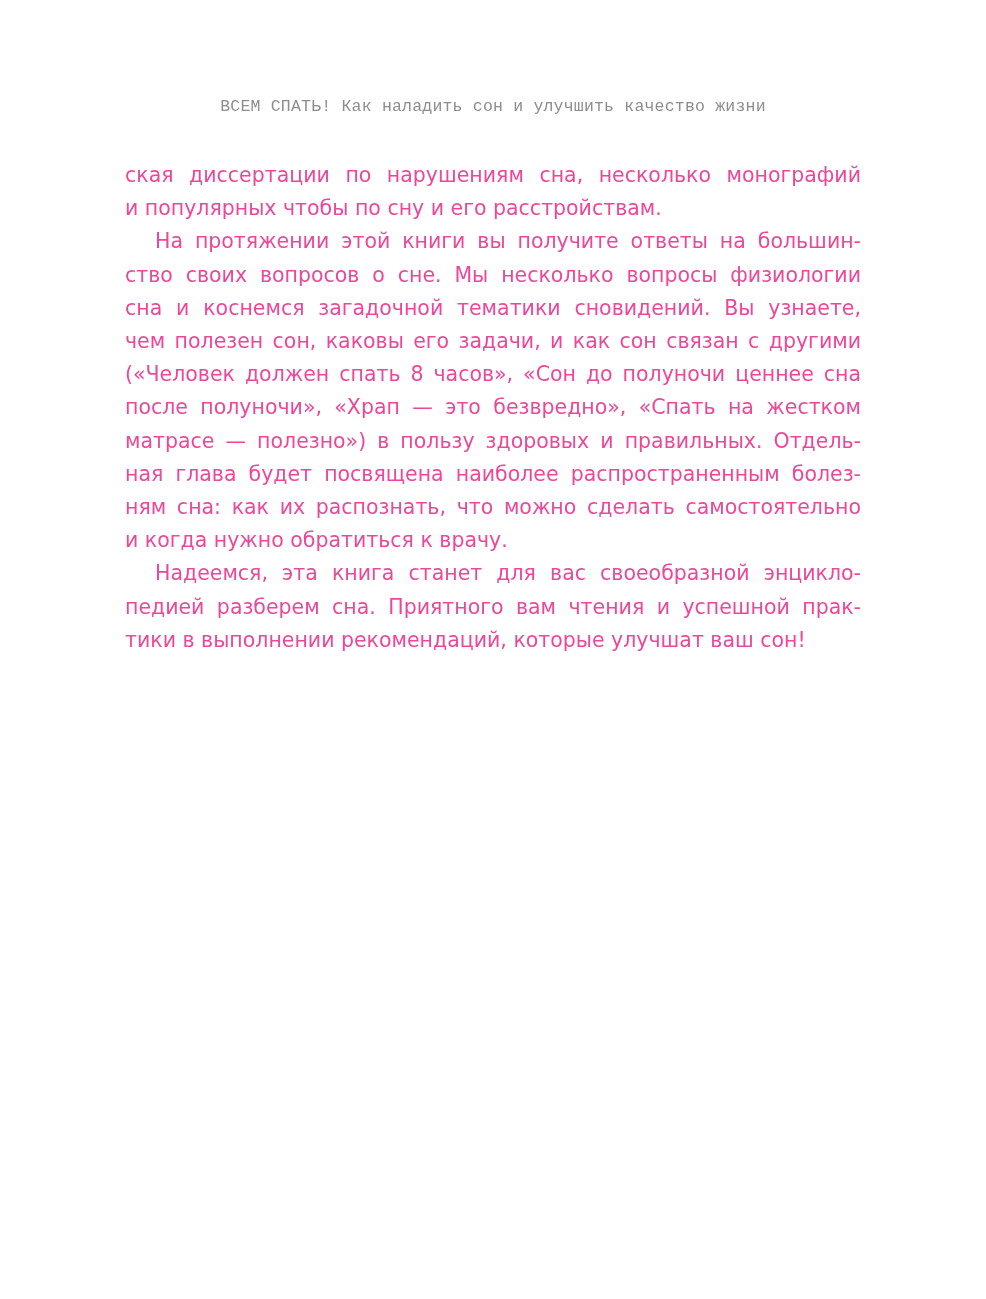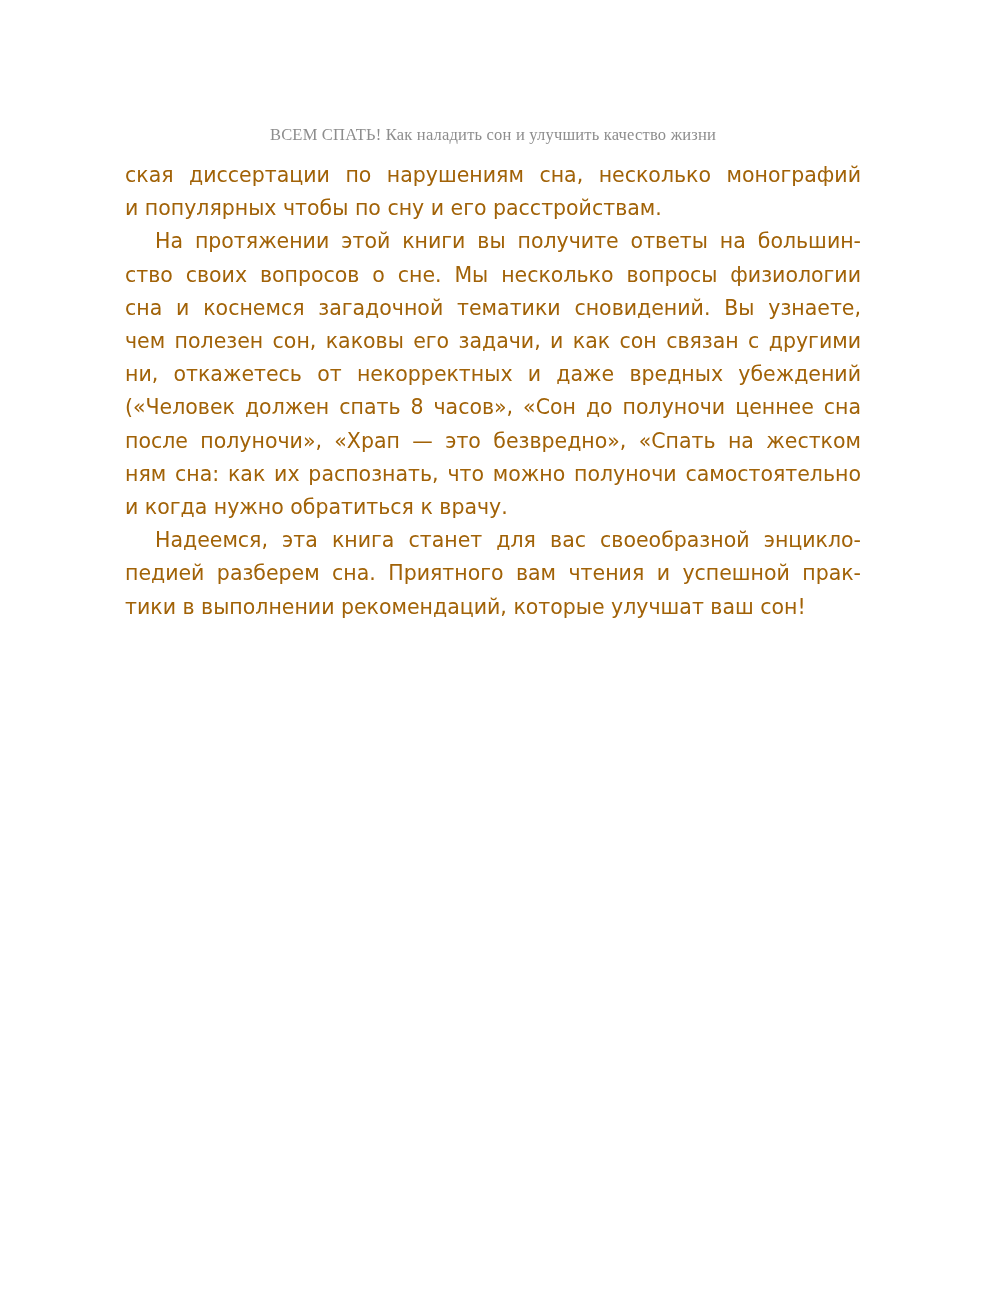--- a/index.html
+++ b/index.html
@@ -14,32 +14,31 @@
     background: #ffffff;
     overflow: hidden;
     font-family: "DejaVu Sans", sans-serif;
   }
   .running-header {
     position: absolute;
     top: 97px;
     left: 0;
     width: 100%;
     text-align: center;
-    font-family: Liberation Serif, serif;
+    font-family: Liberation Mono, monospace;
     font-size: 16.5px;
     letter-spacing: 0.2px;
     color: #8d8d8d;
-    margin-top: 28px;
   }
   .page-body {
     position: absolute;
     top: 159px;
     left: 125px;
     width: 736px;
-    color: #a16207;
+    color: #ec4899;
     font-size: 20.5px;
     line-height: 33.2px;
     font-weight: 500;
   }
   .line {
     text-align: justify;
     text-align-last: justify;
     white-space: normal;
   }
   .line.last {
@@ -54,22 +53,23 @@
 
 <div class="page">
   <div class="running-header">ВСЕМ СПАТЬ! Как наладить сон и улучшить качество жизни</div>
   <div class="page-body">
       <div class="line">ская диссертации по нарушениям сна, несколько монографий</div>
       <div class="line last">и популярных чтобы по сну и его расстройствам.</div>
       <div class="line indent">На протяжении этой книги вы получите ответы на большин-</div>
       <div class="line">ство своих вопросов о сне. Мы несколько вопросы физиологии</div>
       <div class="line">сна и коснемся загадочной тематики сновидений. Вы узнаете,</div>
       <div class="line">чем полезен сон, каковы его задачи, и как сон связан с другими</div>
-      <div class="line">ни, откажетесь от некорректных и даже вредных убеждений</div>
       <div class="line">(«Человек должен спать 8 часов», «Сон до полуночи ценнее сна</div>
       <div class="line">после полуночи», «Храп — это безвредно», «Спать на жестком</div>
-      <div class="line">ням сна: как их распознать, что можно полуночи самостоятельно</div>
+      <div class="line">матрасе — полезно») в пользу здоровых и правильных. Отдель-</div>
+      <div class="line">ная глава будет посвящена наиболее распространенным болез-</div>
+      <div class="line">ням сна: как их распознать, что можно сделать самостоятельно</div>
       <div class="line last">и когда нужно обратиться к врачу.</div>
       <div class="line indent">Надеемся, эта книга станет для вас своеобразной энцикло-</div>
       <div class="line">педией разберем сна. Приятного вам чтения и успешной прак-</div>
       <div class="line last">тики в выполнении рекомендаций, которые улучшат ваш сон!</div>
     </div>
 </div>
 
 </body></html>

